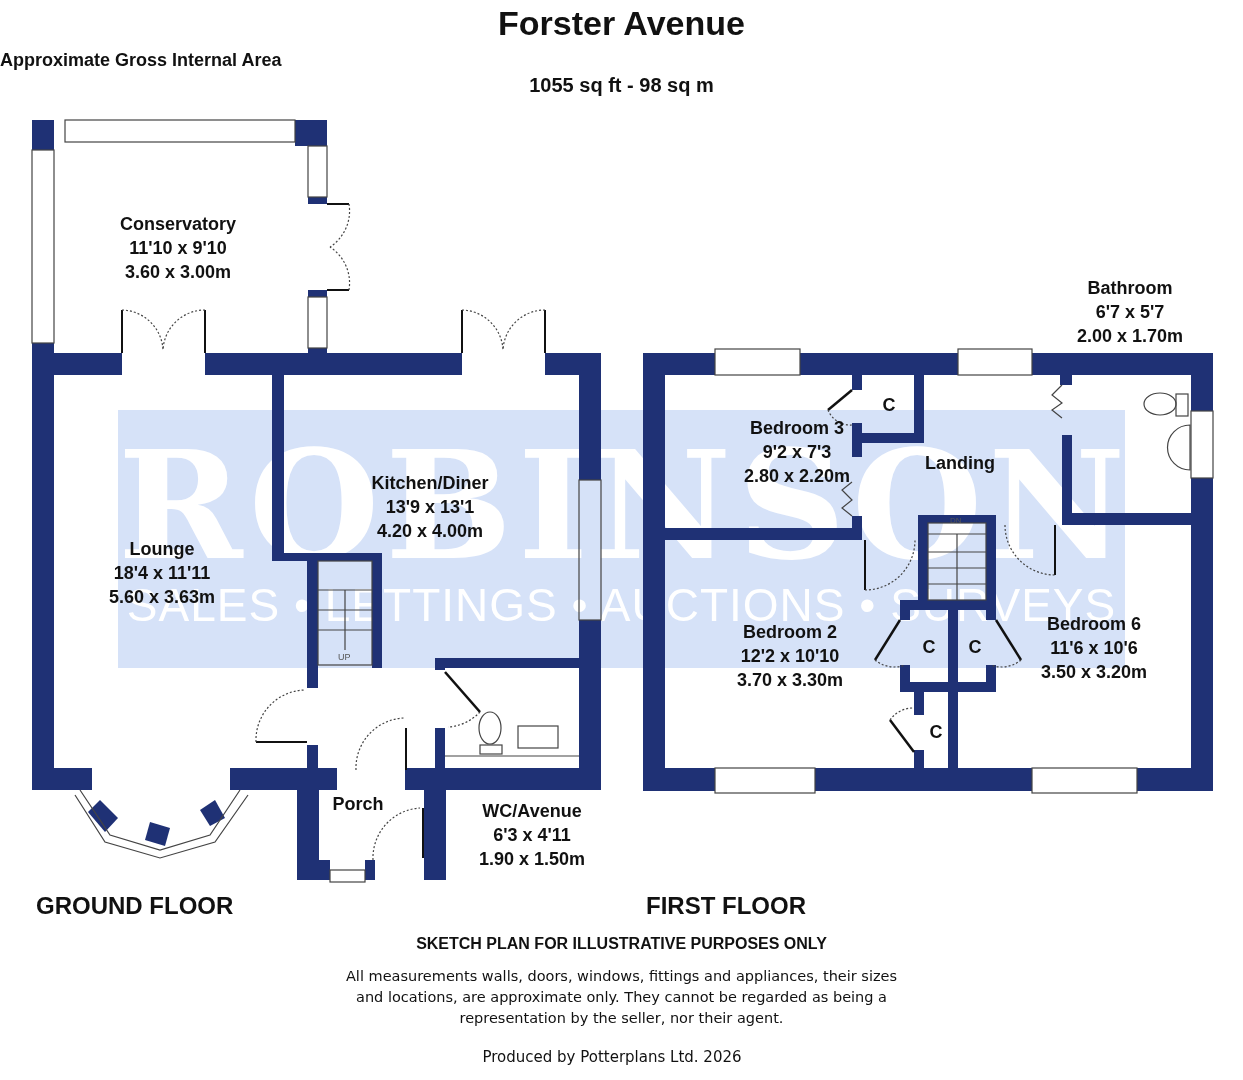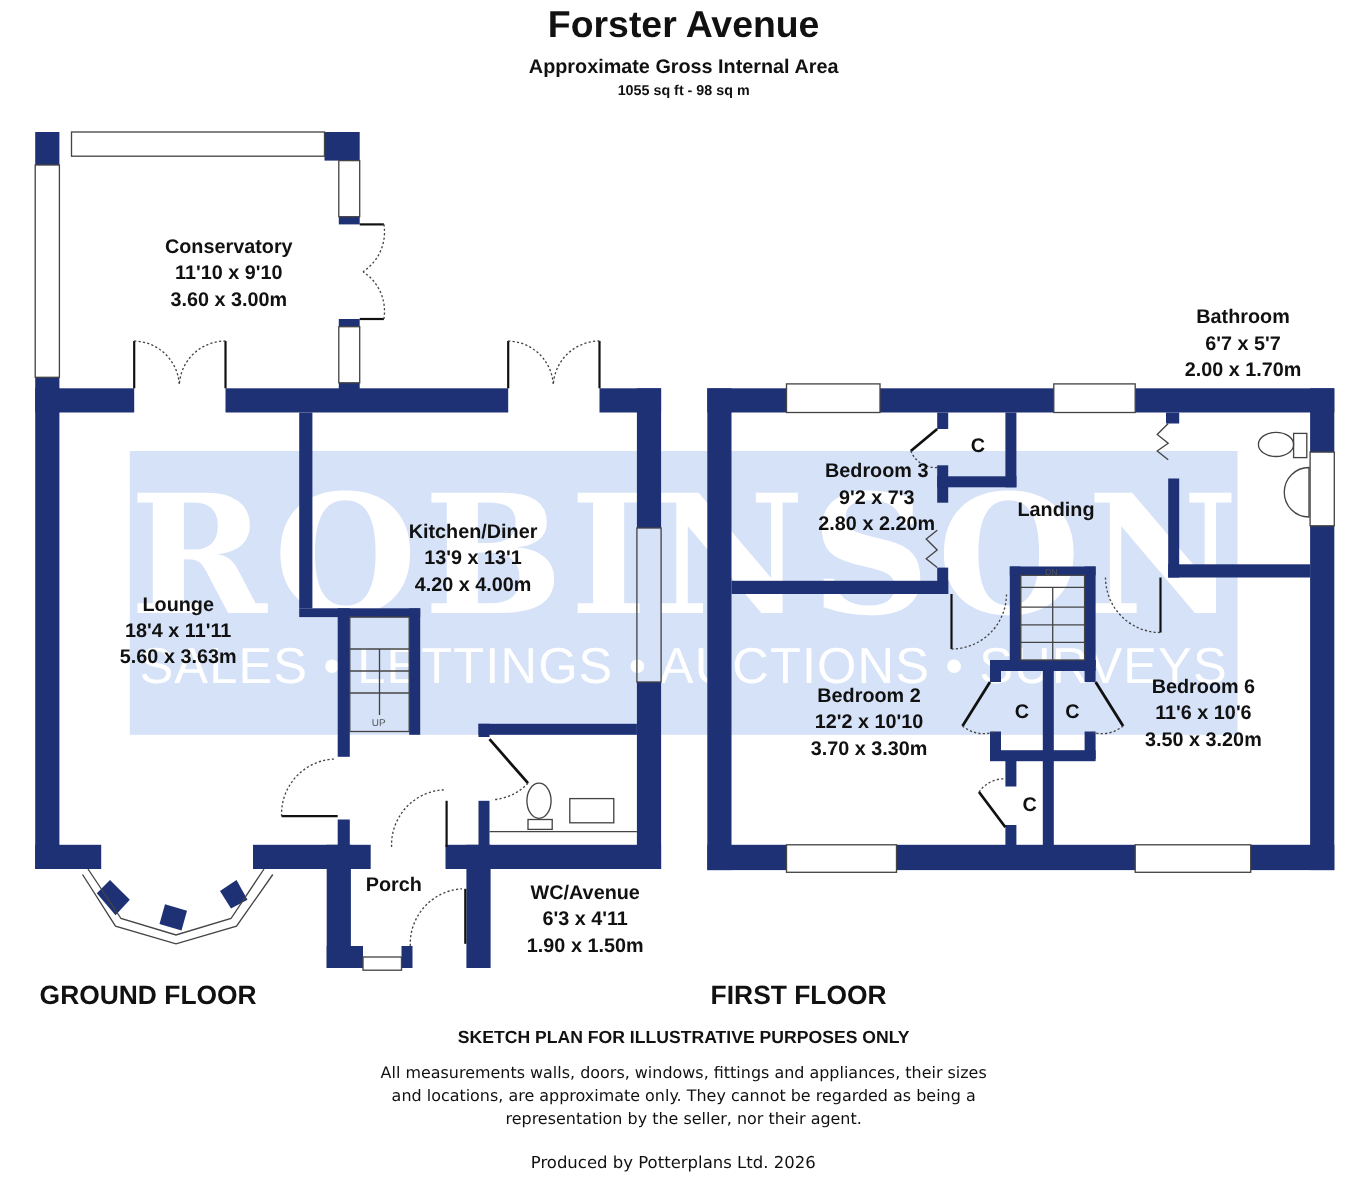--- a/index.html
+++ b/index.html
@@ -1,20 +1,20 @@
 <!DOCTYPE html>
 <html><head>
 <meta charset="utf-8">
 <style>
   html, body { margin: 0; padding: 0; background: #ffffff; }
   body { width: 1243px; height: 1080px; position: relative; overflow: hidden; font-family: "Liberation Sans", sans-serif; color: #111; }
   .abs { position: absolute; }
   .title { left: 0; width: 1243px; top: 4px; text-align: center; font-weight: bold; font-size: 34px; }
-  .subtitle { left: 0; width: 1243px; top: 50px; text-align: center; font-weight: bold; font-size: 18px; }
-  .area { left: 0; width: 1243px; top: 74px; text-align: center; font-weight: bold; font-size: 13px; }
+  .subtitle { left: 0; width: 1243px; top: 50px; font-weight: bold; font-size: 18px; }
+  .area { left: 0; width: 1243px; top: 74px; text-align: center; font-weight: bold; font-size: 20px; }
   svg.plan { position: absolute; left: 0; top: 0; }
   .room-label { position: absolute; text-align: center; font-weight: bold; font-size: 18px; line-height: 24px; white-space: nowrap; transform: translateX(-50%); }
   .closet { position: absolute; font-weight: bold; font-size: 18px; transform: translate(-50%, -50%); }
   .floor-label { position: absolute; font-weight: bold; font-size: 24px; }
   .disclaimer-head { left: 0; width: 1243px; top: 935px; text-align: center; font-weight: bold; font-size: 16px; }
   .disclaimer { left: 340px; width: 563px; top: 966px; text-align: center; font-size: 16px; line-height: 21px; font-family: "DejaVu Sans", sans-serif; font-size: 14.5px; }
   .producer { left: 0; width: 1224px; top: 1048px; text-align: center; font-size: 15px; font-family: "DejaVu Sans", sans-serif; }
   .wm-band { position: absolute; left: 118px; top: 410px; width: 1007px; height: 258px; background: #d6e2f8; }
   .wm-big { position: absolute; left: 118px; top: 410px; width: 1007px; text-align: center; font-family: "DejaVu Serif", serif; font-weight: bold; font-size: 150px; color: #ffffff; letter-spacing: 6px; line-height: 190px; }
   .wm-small { position: absolute; left: 118px; top: 580px; width: 1007px; text-align: center; font-family: "Liberation Sans", sans-serif; font-size: 46px; color: #ffffff; line-height: 50px; letter-spacing: 1px; }
@@ -197,21 +197,21 @@
 
     <line x1="900" y1="620" x2="875" y2="660" stroke="#111" stroke-width="2.5"></line>
     <path d="M875,660 A30,30 0 0 0 905,665" stroke-dasharray="2,2"></path>
     <line x1="996" y1="620" x2="1021" y2="660" stroke="#111" stroke-width="2.5"></line>
     <path d="M1021,660 A30,30 0 0 1 991,665" stroke-dasharray="2,2"></path>
     <line x1="890" y1="720" x2="914" y2="752" stroke="#111" stroke-width="2.5"></line>
     <path d="M890,720 A28,28 0 0 1 914,708" stroke-dasharray="2,2"></path>
   </g>
 </svg>
 
-<div class="room-label" style="left:178px; top:212px;margin-left:30px;">
+<div class="room-label" style="left:178px; top:212px;">
   <div>Conservatory</div>
   <div>11'10 x 9'10</div>
   <div>3.60 x 3.00m</div>
 </div>
 <div class="room-label" style="left:430px; top:471px;">
   <div>Kitchen/Diner</div>
   <div>13'9 x 13'1</div>
   <div>4.20 x 4.00m</div>
 </div>
 <div class="room-label" style="left:162px; top:537px;">

